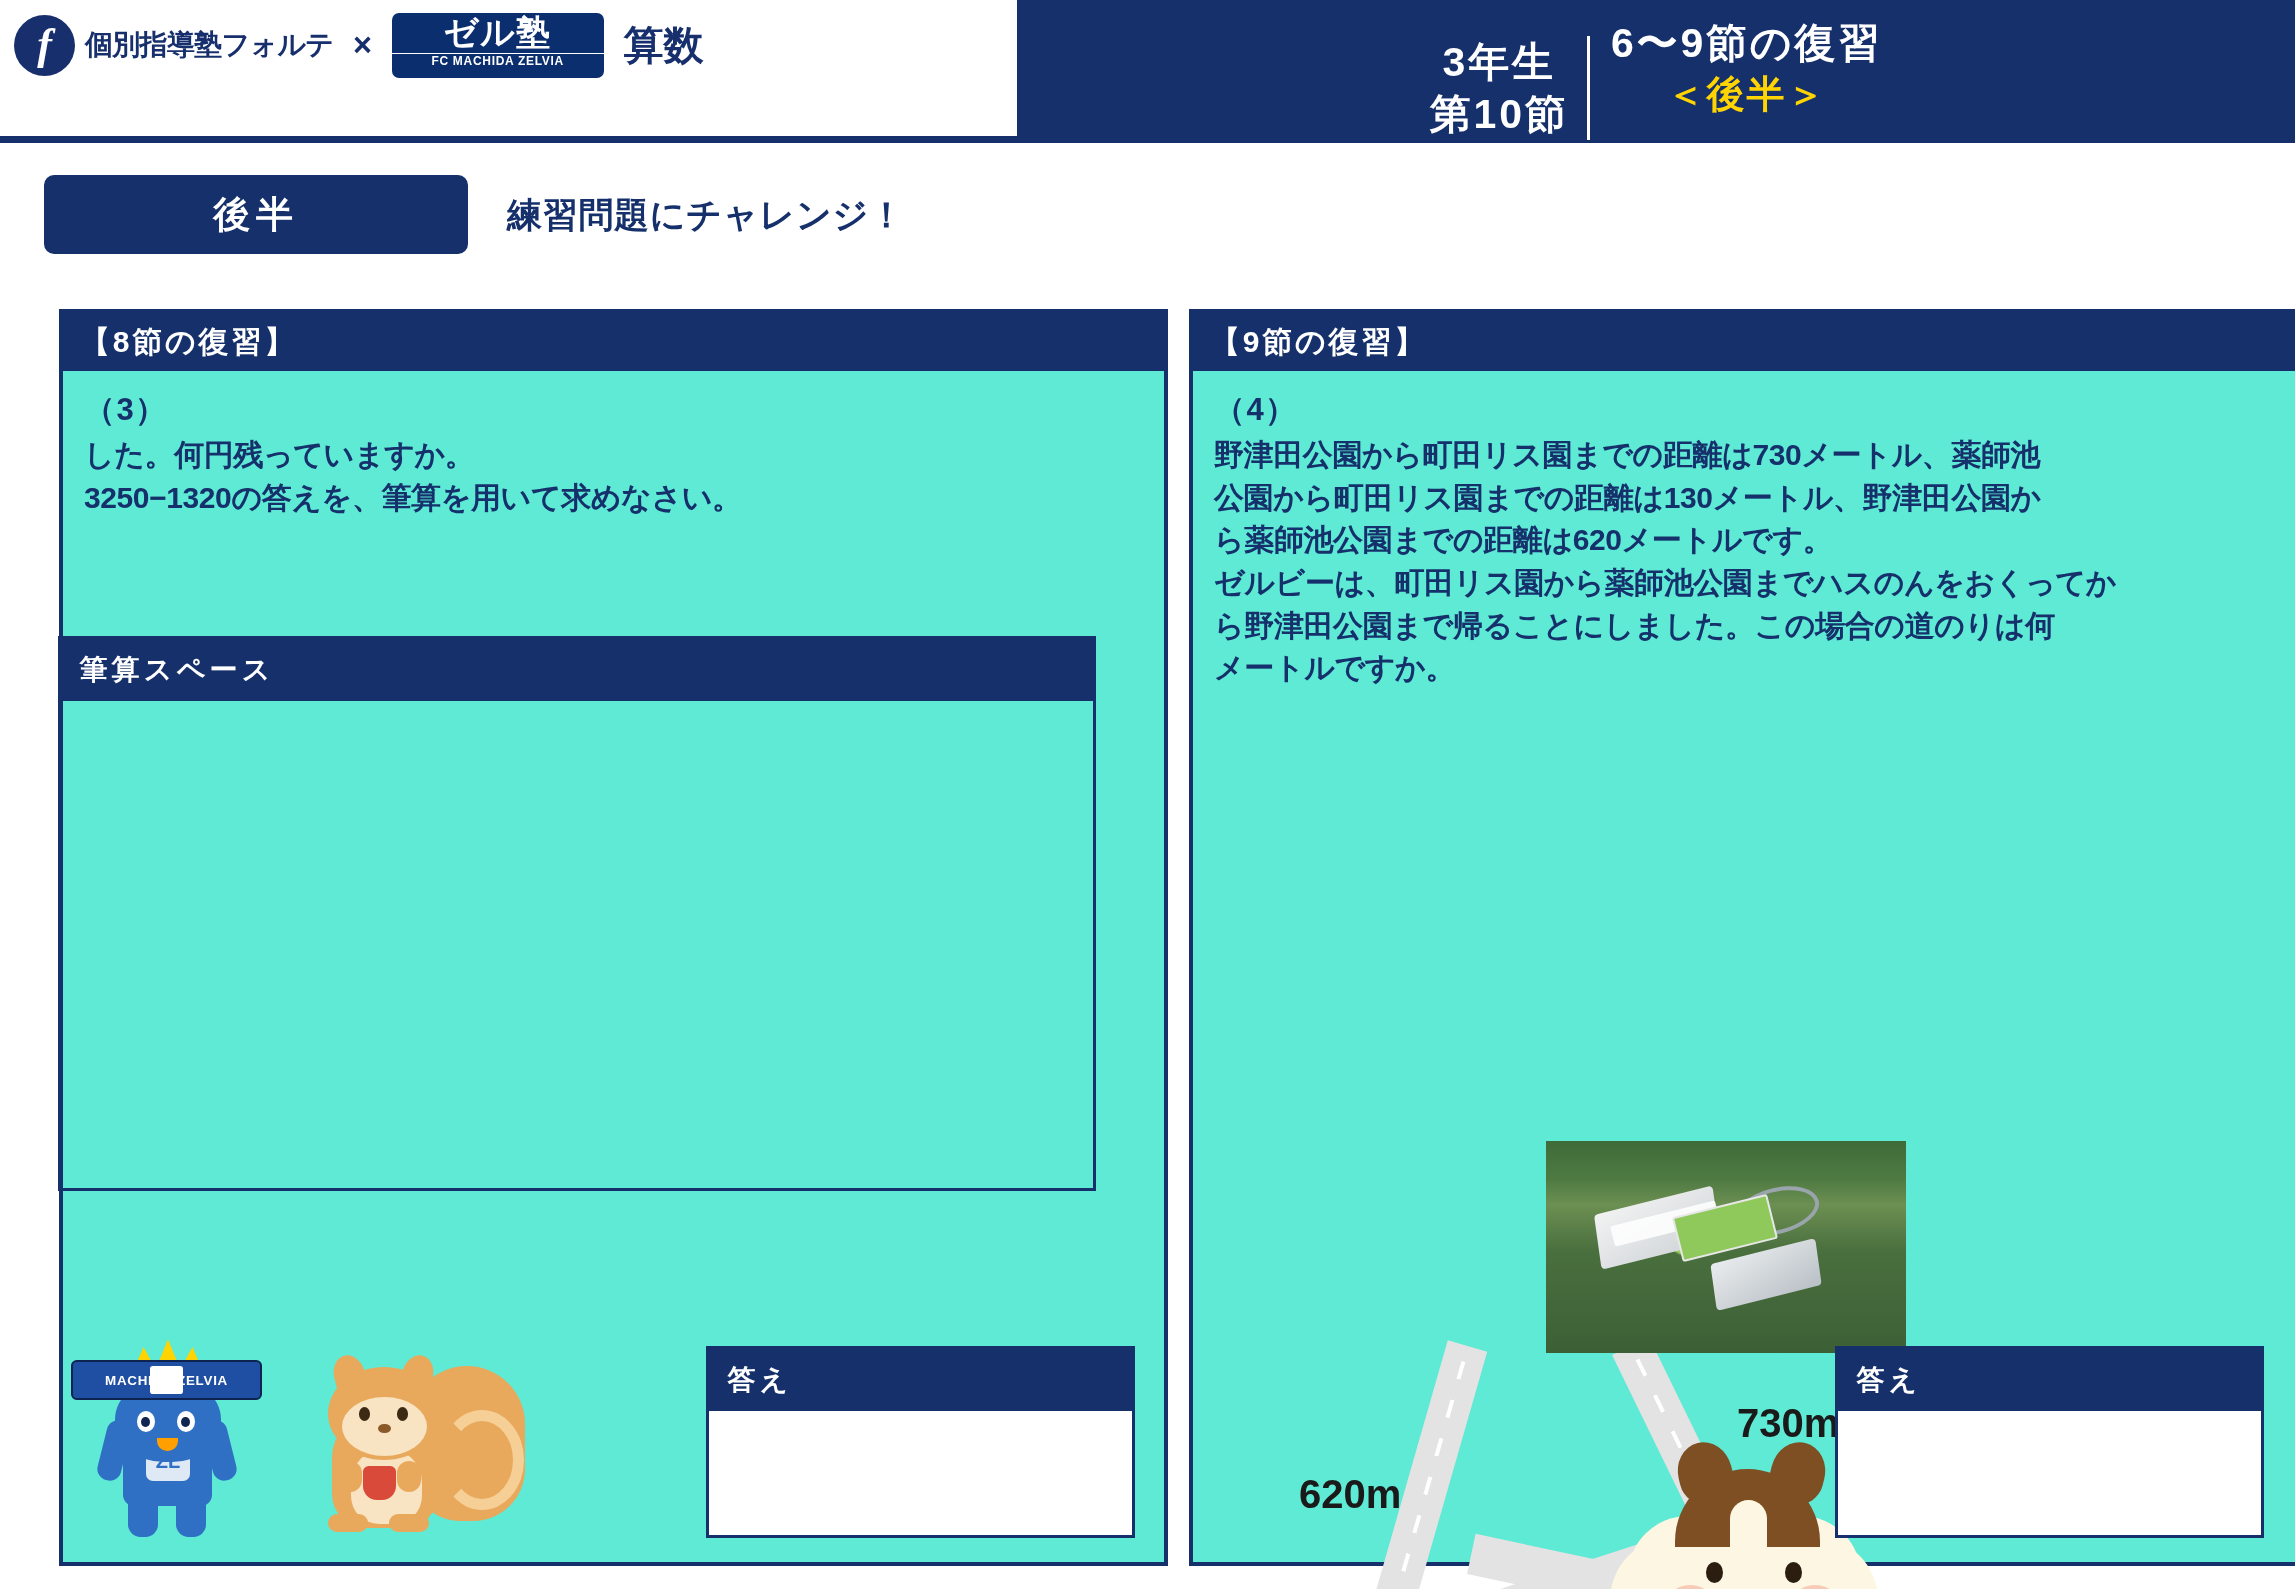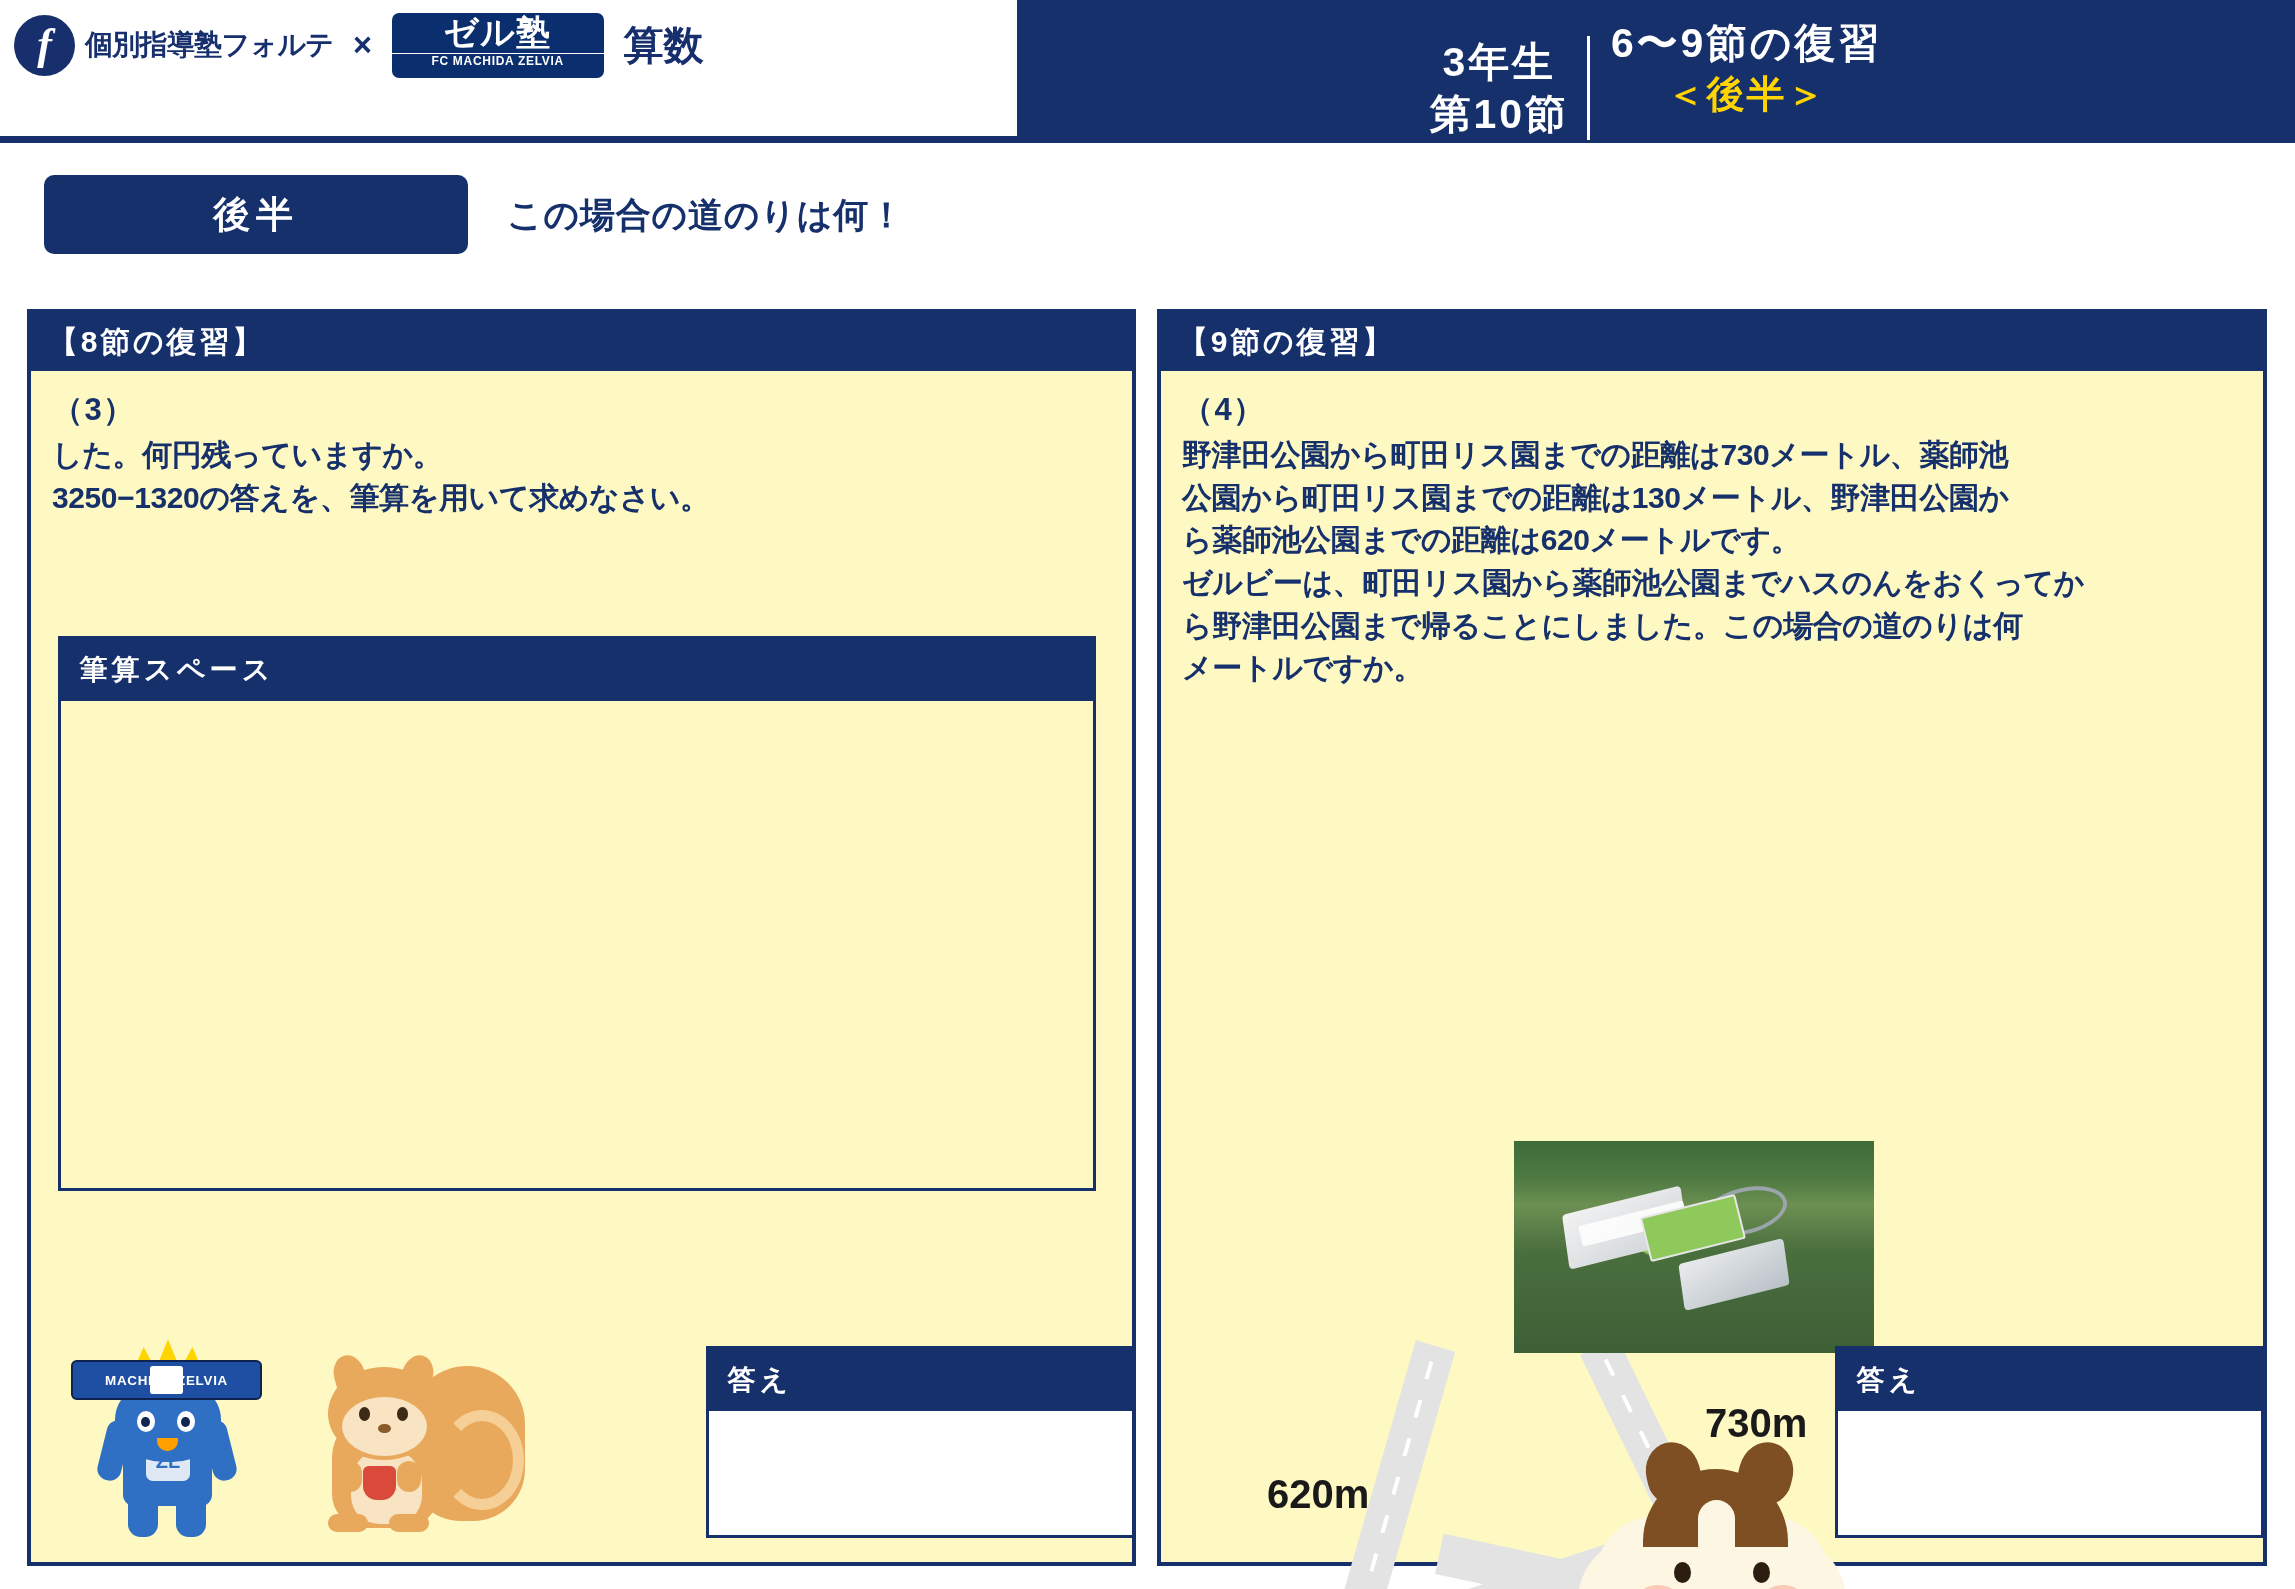--- a/index.html
+++ b/index.html
@@ -162,22 +162,23 @@
     font-size: 35px;
     font-weight: bold;
     color: #15306b;
     letter-spacing: 0.7px;
   }
 
   
   .panel {
     position: absolute;
     border: 4.2px solid #15306b;
-    background: #fef9c3;
+    background: #5eead4;
     box-sizing: border-box;
+    margin-left: 32px;
   }
   .panel-left  { left: 27px;  top: 309px; width: 1109px; height: 1257px; }
   .panel-right { left: 1157px; top: 309px; width: 1110px; height: 1257px; }
 
   .panel-head {
     height: 58px;
     background: #15306b;
     color: #ffffff;
     display: flex;
     align-items: center;
@@ -587,21 +588,21 @@
       <div>第10節</div>
     </div>
     <div class="title-block">
       <div class="title-main">6〜9節の復習</div>
       <div class="title-sub">＜後半＞</div>
     </div>
   </div>
 </div>
 
 <div class="half-pill">後半</div>
-<div class="challenge-text">この場合の道のりは何！</div>
+<div class="challenge-text">練習問題にチャレンジ！</div>
 
 <div class="panel panel-left">
   <div class="panel-head">【8節の復習】</div>
   <div class="panel-body">
     <div class="q-number">（3）</div>
     <div class="q-text">
       <div class="nowrap">した。何円残っていますか。</div>
       <div class="nowrap">3250−1320の答えを、筆算を用いて求めなさい。</div>
     </div>
   </div>

